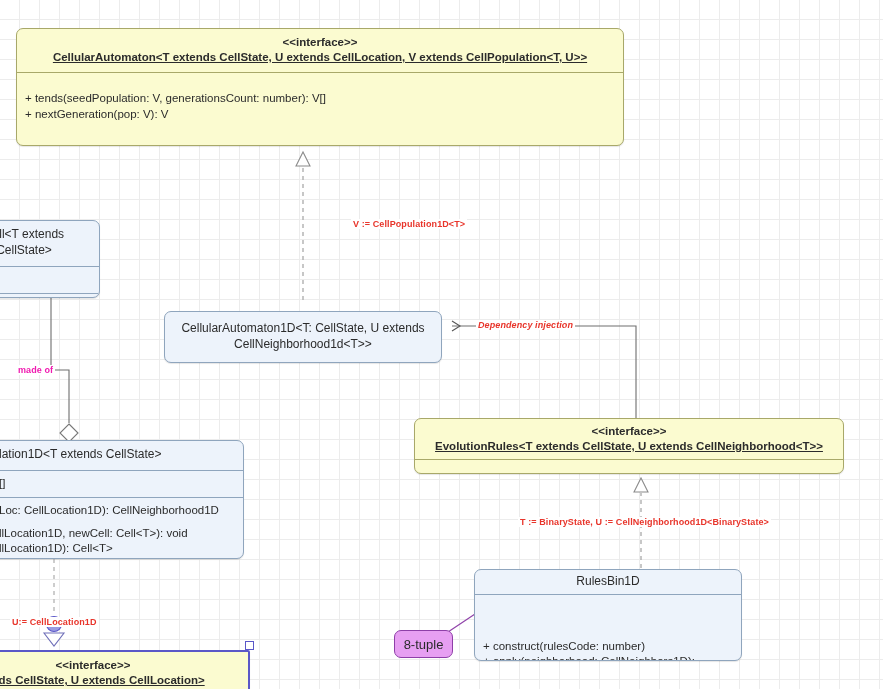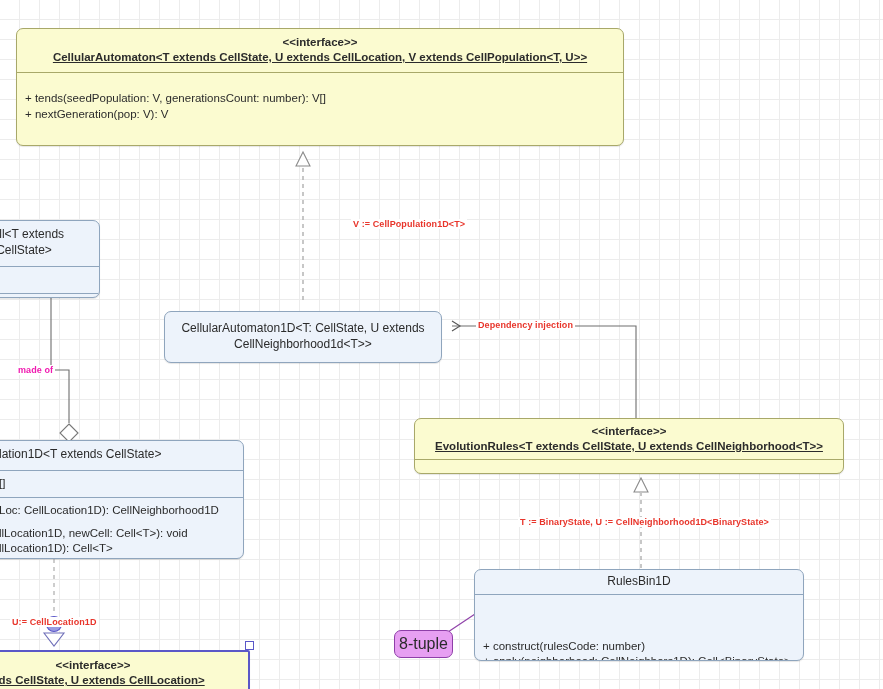--- a/index.html
+++ b/index.html
@@ -84,21 +84,21 @@
   .lbl.red     { color: #e8352b; }
   .lbl.magenta { color: #f01ab0; }
   .lbl.redbg   { background: #ffffff; padding: 0 2px; }
 
   
   .note {
     position: absolute;
     background: #e79ff2;
     border: 1px solid #8e3fa8;
     border-radius: 7px;
-    font-size: 16px;
+    font-size: 13px;
     color: #2b2b2b;
     text-align: center;
     display: flex;
     align-items: center;
     justify-content: center;
   }
 
   
   .handle {
     position: absolute;
@@ -188,41 +188,41 @@
     <div class="hdr noline plain" style="padding:0 10px;">CellularAutomaton1D&lt;T: CellState, U extends CellNeighborhood1d&lt;T&gt;&gt;</div>
   </div>
 
   <div class="uml yellow" style="left:414px; top:418px; width:430px; height:56px;">
     <div class="hdr" style="padding:5px 8px 5px 8px;">
       <span class="stereo">&lt;&lt;interface&gt;&gt;</span>
       <span class="cname">EvolutionRules&lt;T extends CellState, U extends CellNeighborhood&lt;T&gt;&gt;</span>
     </div>
   </div>
 
-  <div class="uml blue" style="left:474px; top:569px; width:330px; height:92px;">
+  <div class="uml blue" style="left:474px; top:569px; width:268px; height:92px;">
     <div class="hdr plain" style="padding:4px 8px;">RulesBin1D</div>
     <div class="sec" style="padding:6px 8px;margin-top:38px;">+ construct(rulesCode: number)
 + apply(neighborhood: CellNeighbors1D): Cell&lt;BinaryState&gt;</div>
   </div>
 
   <div class="uml yellow selected" style="left:-64px; top:650px; width:314px; height:54px;">
     <div class="hdr noline" style="padding:6px 8px;">
       <span class="stereo">&lt;&lt;interface&gt;&gt;</span>
       <span class="cname">tends CellState, U extends CellLocation&gt;</span>
     </div>
   </div>
   <div class="handle" style="left:245px; top:641px;"></div>
 
   <div class="note" style="left:394px; top:630px; width:59px; height:28px;">
     <span>8-tuple</span>
   </div>
 
   <div class="lbl red redbg" style="left:309px; top:219px;margin-left:42px;">V := CellPopulation1D&lt;T&gt;</div>
 
-  <div class="lbl red redbg" style="left:476px; top:320px;">Dependency injection</div>
+  <div class="lbl red redbg" style="left:476px; top:320px;font-style:italic;">Dependency injection</div>
 
   <div class="lbl red redbg" style="left:518px; top:517px;text-align:right;">T := BinaryState, U := CellNeighborhood1D&lt;BinaryState&gt;</div>
 
   <div class="lbl magenta redbg" style="left:16px; top:365px;">made of</div>
 
   <div class="lbl red redbg" style="left:10px; top:598px;margin-top:19px;">U:= CellLocation1D</div>
 
 </div>
 
 </body></html>

